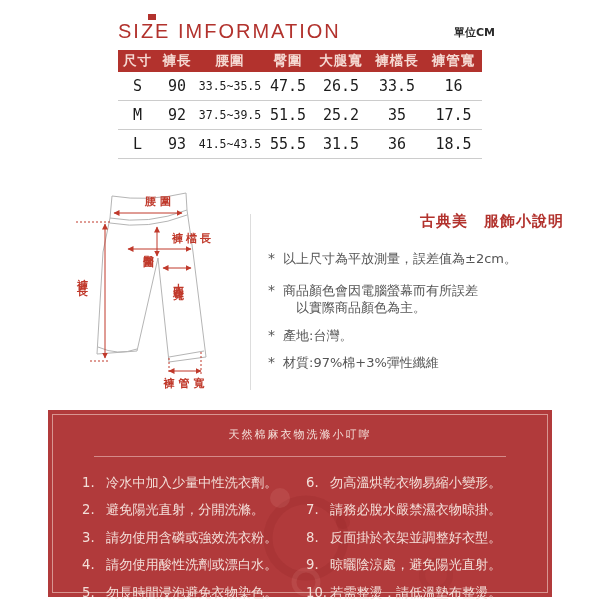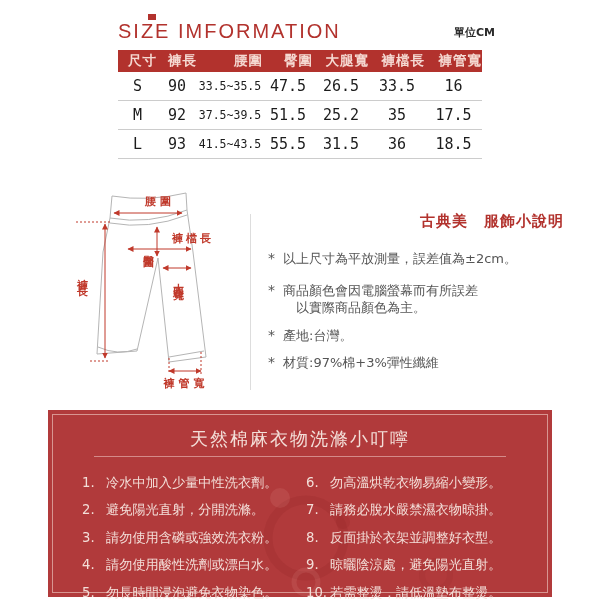--- a/index.html
+++ b/index.html
@@ -9,21 +9,21 @@
   html,body{margin:0;padding:0;background:#ffffff;}
   .page{position:relative;width:600px;height:600px;background:#ffffff;overflow:hidden;
         font-family:"DejaVu Sans",sans-serif;}
   .title-mark{position:absolute;left:148px;top:14px;width:8px;height:6px;background:var(--brand-red);}
   .page-title{position:absolute;left:118px;top:20px;margin:0;font-family:"Liberation Sans","DejaVu Sans",sans-serif;
         font-size:20px;font-weight:normal;letter-spacing:2px;color:var(--brand-red);}
   .unit-label{position:absolute;left:454px;top:25px;font-size:11px;color:#2b2b2b;font-weight:bold;}
 
   table.size-table{position:absolute;left:118px;top:50px;width:364px;border-collapse:collapse;table-layout:fixed;}
   table.size-table th{background:var(--brand-red);color:var(--header-text);font-size:13.5px;
-        font-weight:bold;height:22px;padding:0;text-align:right;letter-spacing:1px;}
+        font-weight:bold;height:22px;padding:0;text-align:center;letter-spacing:1px;}
   table.size-table td{height:28px;padding:0;text-align:center;color:#1c1c1c;
         font-family:"DejaVu Sans Mono","Liberation Mono",monospace;font-size:15px;
         border-bottom:1px solid #cccccc;}
   table.size-table td.range{font-size:11.5px;margin-top:36px;}
 
   .pants-svg{position:absolute;left:60px;top:186px;}
   .dlabel{fill:var(--diagram-red);font-size:11px;font-weight:bold;font-family:"DejaVu Sans",sans-serif;}
   .vert{writing-mode:vertical-rl;}
   .divider{position:absolute;left:250px;top:214px;width:1px;height:176px;background:#dddddd;}
 
@@ -31,21 +31,21 @@
   .notes-title{margin:0;text-align:right;font-size:15px;font-weight:bold;color:var(--brand-red);letter-spacing:1px;}
   .note-row{position:absolute;left:6px;display:flex;gap:8px;color:var(--note-text);
         font-size:13px;line-height:17px;width:296px;}
   .note-row .ast{flex:none;font-size:14px;line-height:16px;}
   .note-line2{display:block;margin-left:13px;}
   .nr0{top:38px;} .nr1{top:70px;} .nr2{top:115px;} .nr3{top:142px;}
 
   .care-box{position:absolute;left:48px;top:410px;width:504px;height:187px;background:var(--care-bg);}
   .care-inner{position:absolute;inset:4px;border:1px solid rgba(248,224,216,0.55);pointer-events:none;}
   .care-title{position:absolute;top:17px;left:0;width:100%;text-align:center;margin:0;
-        font-size:18px;font-weight:normal;color:var(--care-text);letter-spacing:2px;}
+        font-size:11px;font-weight:normal;color:var(--care-text);letter-spacing:2px;}
   .care-hr{position:absolute;top:46px;left:46px;right:46px;height:1px;background:rgba(255,238,232,0.45);}
   .care-col{position:absolute;top:59px;}
   .col-left{left:34px;width:226px;}
   .col-right{left:258px;width:240px;}
   .care-item{display:flex;line-height:27.4px;font-size:13.2px;color:var(--care-text);}
   .care-num{flex:none;width:24px;}
   .watermark{position:absolute;inset:0;pointer-events:none;}
 </style>
 </head>
 <body>

